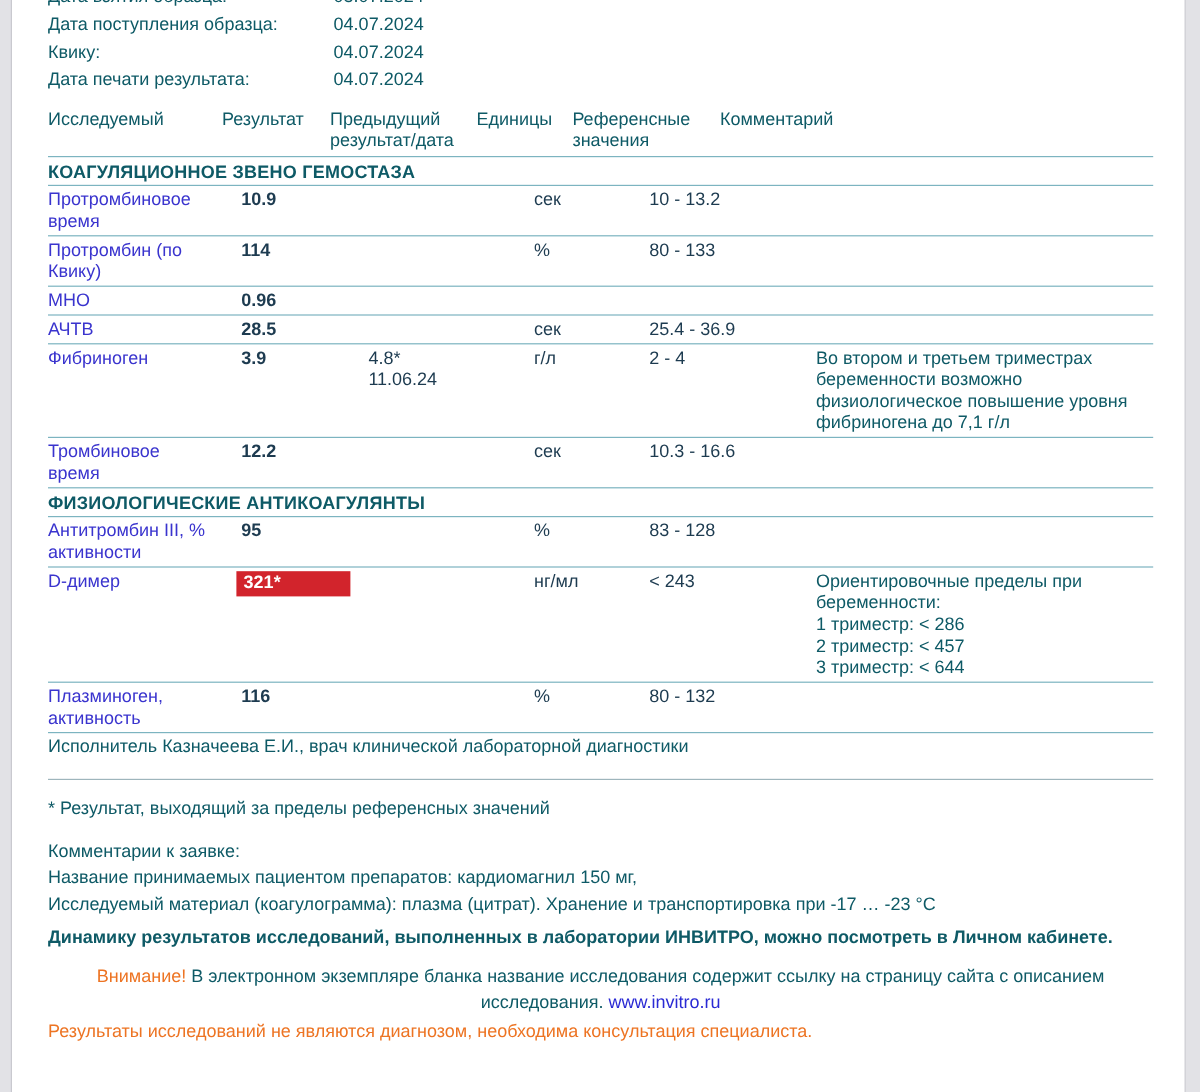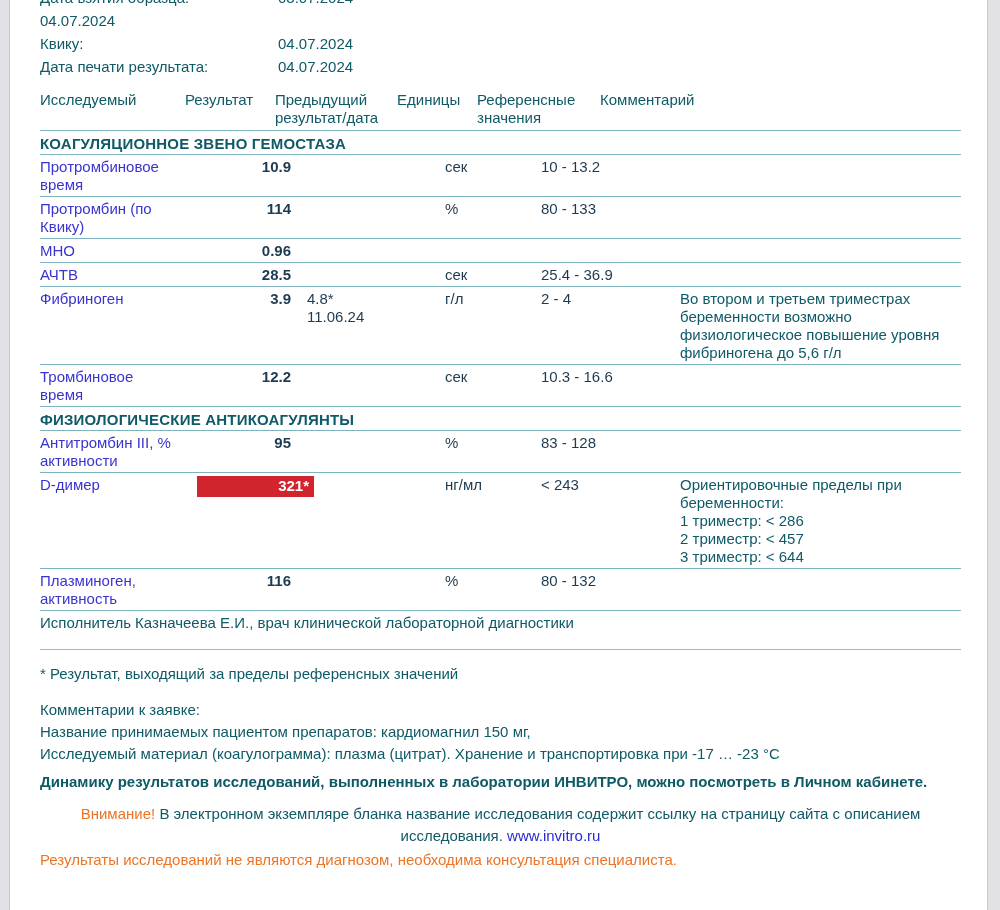--- a/index.html
+++ b/index.html
@@ -27,26 +27,26 @@
   .meta-row .val{color:var(--teal-text);}
   
   .rtable{margin-top:13px;font-size:15px;}
   .grid{display:grid;grid-template-columns:145px 90px 122px 80px 123px 1fr;column-gap:0;}
   .thead{align-items:start;color:var(--teal-text);line-height:18px;padding-bottom:3px;
     border-bottom:1px solid var(--divider);}
   .section-title{font-weight:bold;color:var(--teal-text);padding:4px 0 2px 0;
     border-bottom:1px solid var(--divider);letter-spacing:.2px;}
   .trow{align-items:start;line-height:18px;padding:3px 0 2px 0;border-bottom:1px solid var(--divider);gap:16px;}
   .trow .name{color:var(--test-name-blue);padding-right:6px;}
-  .trow .result{color:var(--value-text);font-weight:bold;text-align:right;}
+  .trow .result{color:var(--value-text);font-weight:bold;}
   .trow .prev{color:var(--value-text);white-space:pre-line;}
   .trow .units{color:var(--value-text);}
   .trow .ref{color:var(--value-text);}
   .trow .comment{color:var(--teal-text);white-space:pre-line;}
-  .alert-badge{display:inline-block;width:117px;background:var(--alert-bg);color:var(--alert-text);
+  .alert-badge{display:inline-block;width:95px;background:var(--alert-bg);color:var(--alert-text);
     font-weight:bold;padding:1px 5px 2px 6px;margin-left:-4px;}
   
   .executor{font-size:15px;color:var(--teal-text);padding:3px 0;}
   .sep{border:none;border-top:1px solid #9EB5BC;margin-top:15px;}
   .footnote{margin-top:15px;font-size:15px;color:var(--teal-text);}
   .comments{margin-top:17px;font-size:15px;color:var(--teal-text);line-height:22px;}
   .dynamics{margin-top:7px;font-size:15px;font-weight:bold;color:var(--teal-text);
     line-height:20px;max-width:900px;}
   .attention{margin-top:11px;font-size:15px;line-height:22px;max-width:938px;color:var(--teal-text);text-align:center;}
   .attention .attn-label{color:var(--warning-orange);}
@@ -60,20 +60,21 @@
 <div class="gutter right"></div>
 
 <div class="doc">
 
   <div class="meta">
     <div class="meta-row">
       <span class="lbl">Дата взятия образца:</span>
       <span class="val">03.07.2024</span>
     </div>
     <div class="meta-row">
+      <span class="lbl">Дата поступления образца:</span>
       <span class="val">04.07.2024</span>
     </div>
     <div class="meta-row">
       <span class="lbl">Квику:</span>
       <span class="val">04.07.2024</span>
     </div>
     <div class="meta-row">
       <span class="lbl">Дата печати результата:</span>
       <span class="val">04.07.2024</span>
     </div>
@@ -128,21 +129,21 @@
       <div class="comment"></div>
     </div>
 
     <div class="grid trow">
       <div class="name">Фибриноген</div>
       <div class="result">3.9</div>
       <div class="prev">4.8*
 11.06.24</div>
       <div class="units">г/л</div>
       <div class="ref">2 - 4</div>
-      <div class="comment">Во втором и третьем триместрах беременности возможно физиологическое повышение уровня фибриногена до 5,6 г/л</div>
+      <div class="comment">Во втором и третьем триместрах беременности возможно физиологическое повышение уровня фибриногена до 7,1 г/л</div>
     </div>
 
     <div class="grid trow">
       <div class="name">Тромбиновое время</div>
       <div class="result">12.2</div>
       <div class="prev"></div>
       <div class="units">сек</div>
       <div class="ref">10.3 - 16.6</div>
       <div class="comment"></div>
     </div>

